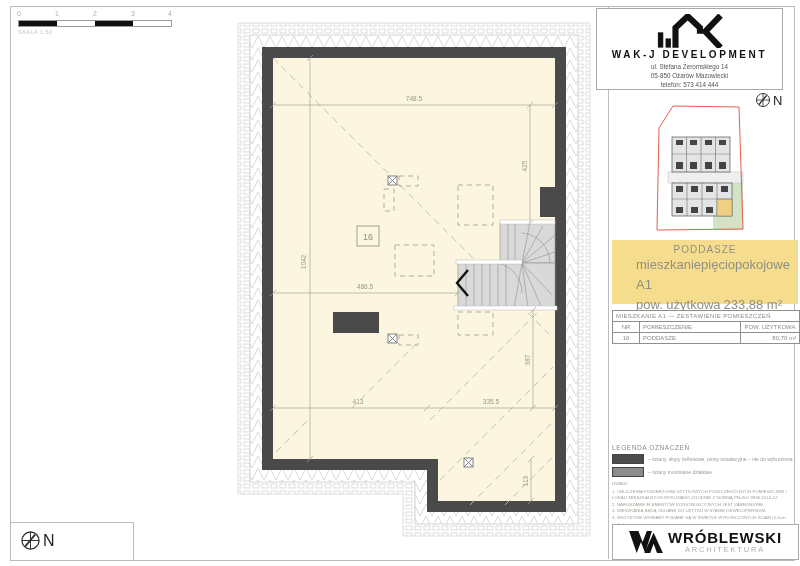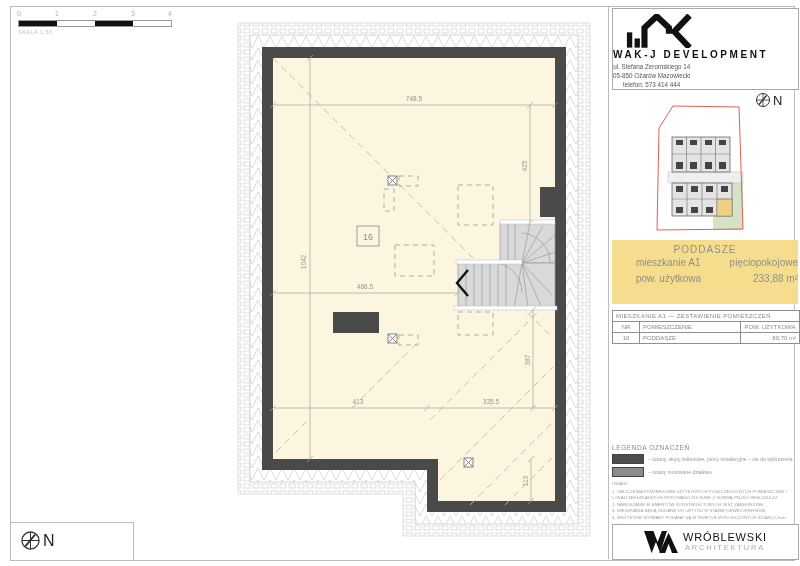--- a/index.html
+++ b/index.html
@@ -21,29 +21,29 @@
   .sb-label{margin-top:2px;font-size:5.5px;color:#c3c3bb;letter-spacing:.5px;}
 
   
   .compass{display:flex;align-items:center;gap:2px;}
   .compass .n{font-size:13px;color:#222;font-family:"Liberation Sans",sans-serif;}
   .compass-br{left:755px;top:92px;}
   .compass-bl{left:20px;top:530px;}
   .compass-bl .n{font-size:16px;}
 
   
-  .logo-box{left:612px;top:8px;width:185px;height:80px;border:1px solid #a9a9a9;
-            display:flex;flex-direction:column;align-items:flex-start;justify-content:flex-start;background:#fff;}
+  .logo-box{left:596px;top:8px;width:185px;height:80px;border:1px solid #a9a9a9;
+            display:flex;flex-direction:column;align-items:center;justify-content:flex-start;background:#fff;}
   .dev-name{font-size:10px;font-weight:bold;color:#111;letter-spacing:2.6px;margin-top:1px;white-space:nowrap;}
   .dev-addr{font-size:6.3px;color:#555;text-align:center;line-height:1.45;margin-top:2px;}
 
   
   .unit-card{left:612px;top:240px;width:186px;height:64px;background:#f6dd8e;}
   .uc-title{text-align:center;font-size:10px;color:#8f8f86;letter-spacing:1px;margin-top:4px;}
-  .uc-row{display:flex;justify-content:space-between;font-size:10px;color:#8f8f86;padding:0 0 0 24px;line-height:1.55;}
+  .uc-row{display:flex;justify-content:space-between;font-size:13px;color:#8f8f86;padding:0 16px 0 24px;line-height:1.55;}
 
   
   .rooms-table{left:612px;top:310px;width:186px;border:1px solid #8f8f8f;background:#fff;font-size:6px;color:#8a8a82;}
   .rt-title{border-bottom:1px solid #8f8f8f;padding:2px 3px;letter-spacing:.4px;}
   .rt-row{display:flex;border-bottom:1px solid #8f8f8f;}
   .rt-row:last-child{border-bottom:none;}
   .rt-c1{width:26px;text-align:center;border-right:1px solid #8f8f8f;padding:2px 0;}
   .rt-c2{flex:1;padding:2px 3px;border-right:1px solid #8f8f8f;}
   .rt-c3{width:52px;padding:2px 3px;}
   .rt-head .rt-c3{text-align:center;}
@@ -56,21 +56,21 @@
   .lg-sw{width:30px;height:8px;border:1px solid #444;flex:0 0 auto;}
   .lg-label{font-size:5px;color:#9a9a92;white-space:nowrap;}
 
   
   .notes{left:612px;top:481px;width:186px;font-size:4.4px;color:#a0a098;line-height:1.5;}
   .notes .nt-title{margin-bottom:1px;}
 
   
   .arch-box{left:612px;top:524px;width:185px;height:34px;border:1px solid #a9a9a9;background:#fff;
             display:flex;align-items:center;justify-content:center;gap:5px;}
-  .arch-name{font-size:11px;font-weight:normal;color:#111;letter-spacing:.8px;line-height:1.05;}
+  .arch-name{font-size:15px;font-weight:bold;color:#111;letter-spacing:.8px;line-height:1.05;}
   .arch-sub{font-size:7.5px;color:#adadad;letter-spacing:1.8px;text-align:center;}
 </style>
 </head>
 <body>
 
 <div class="sheet">
 
   <div class="abs sheet-border"></div>
   <div class="abs panel-divider"></div>
   <div class="abs corner-box"></div>

